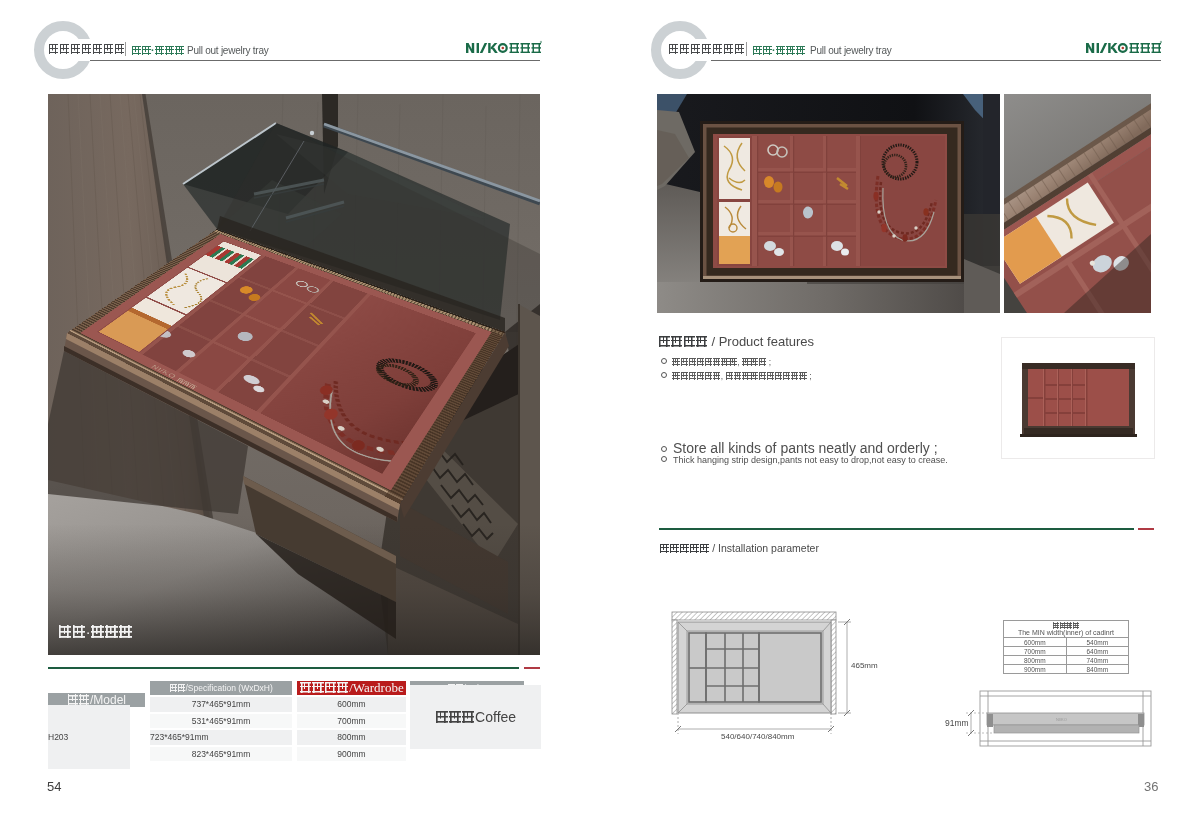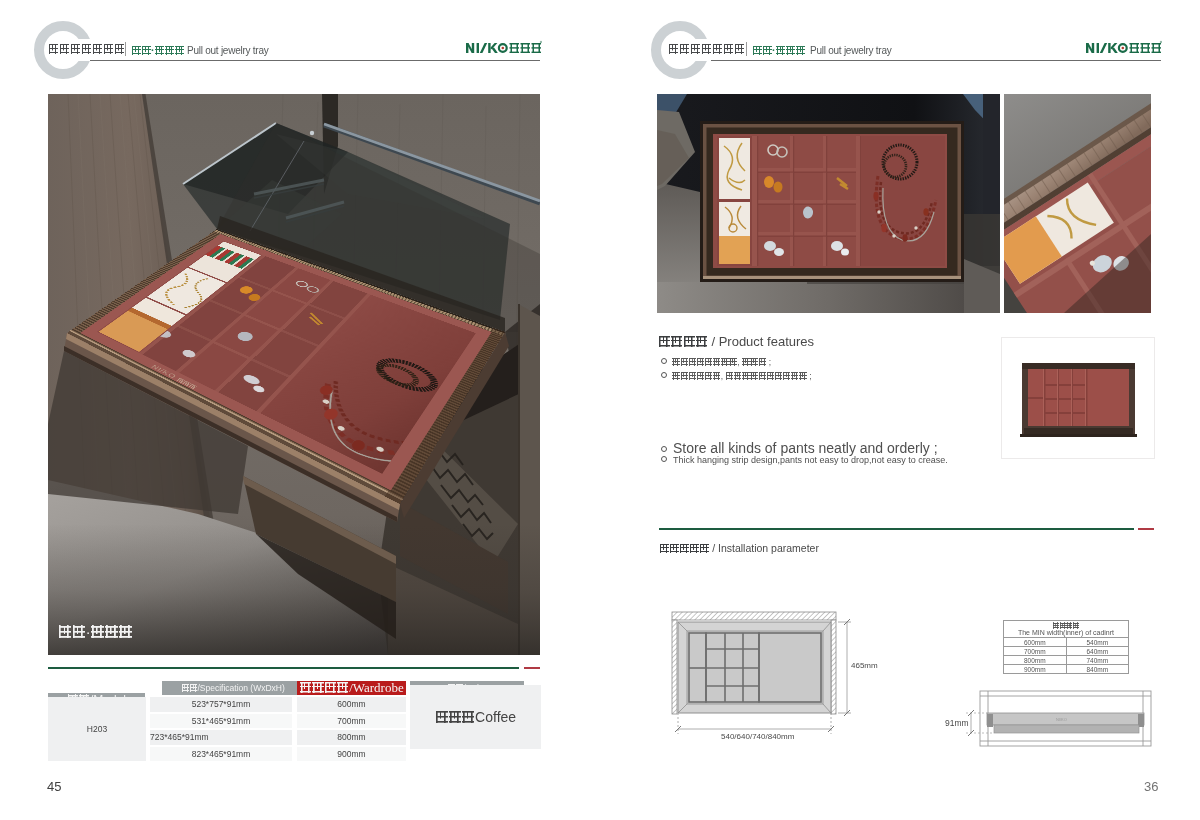--- a/index.html
+++ b/index.html
@@ -293,44 +293,44 @@
     </div>
   </div>
 
   <div class="abs" style="left:48px;top:667px;width:471px;height:2px;background:#1d5c40;"></div>
   <div class="abs" style="left:524px;top:667px;width:16px;height:2px;background:#b03a44;"></div>
 
   <div class="abs" id="tableL" style="left:48px;top:681px;width:493px;font-family:'Liberation Sans',sans-serif;">
 
     <div class="abs" style="left:0;top:0;width:97px;height:14px;background:#9ba1a3;color:#f4f4f4;font-size:12px;text-align:center;line-height:14px;margin-top:12px;--c:#f4f4f4;">
       <span class="cj"></span><span class="cj"></span>/Model</div>
-    <div class="abs" style="left:114px;top:0;width:142px;height:14px;background:#9ba1a3;color:#f4f4f4;font-size:8.5px;text-align:center;line-height:14px;--c:#f4f4f4;">
+    <div class="abs" style="left:102px;top:0;width:142px;height:14px;background:#9ba1a3;color:#f4f4f4;font-size:8.5px;text-align:center;line-height:14px;--c:#f4f4f4;">
       <span class="cj"></span><span class="cj"></span>/Specification (WxDxH)</div>
     <div class="abs" style="left:249px;top:0;width:109px;height:14px;background:#b91c1c;color:#f4f4f4;font-size:13px;text-align:center;line-height:14px;font-family:Liberation Serif, serif;--c:#f4f4f4;">
       <span class="cj"></span><span class="cj"></span><span class="cj"></span><span class="cj"></span>/Wardrobe width</div>
     <div class="abs" style="left:362px;top:0;width:114px;height:14px;background:#9ba1a3;color:#f4f4f4;font-size:8.5px;text-align:center;line-height:14px;--c:#f4f4f4;">
       <span class="cj"></span><span class="cj"></span>/Color</div>
 
-    <div class="abs" style="left:0;top:16px;width:98px;height:64px;background:#eff0f1;color:#444;font-size:8.5px;text-align:center;line-height:64px;">H203</div>
-
-    <div class="abs" style="left:102px;top:16px;width:142px;height:14.5px;background:#eff0f1;color:#444;font-size:8.5px;text-align:center;line-height:14.5px;">523*757*91mm</div>
+    <div class="abs" style="left:0;top:24px;width:82px;height:64px;background:#eff0f1;color:#444;font-size:8.5px;line-height:64px;">H203</div>
+
+    <div class="abs" style="left:102px;top:16px;width:142px;height:14.5px;background:#eff0f1;color:#444;font-size:8.5px;text-align:center;line-height:14.5px;">737*465*91mm</div>
     <div class="abs" style="left:102px;top:32.5px;width:142px;height:14.5px;background:#f7f8f8;color:#444;font-size:8.5px;text-align:center;line-height:14.5px;">531*465*91mm</div>
     <div class="abs" style="left:102px;top:49px;width:142px;height:14.5px;background:#eff0f1;color:#444;font-size:8.5px;text-align:left;line-height:14.5px;">723*465*91mm</div>
     <div class="abs" style="left:102px;top:65.5px;width:142px;height:14.5px;background:#f7f8f8;color:#444;font-size:8.5px;text-align:center;line-height:14.5px;">823*465*91mm</div>
 
     <div class="abs" style="left:249px;top:16px;width:109px;height:14.5px;background:#eff0f1;color:#444;font-size:8.5px;text-align:center;line-height:14.5px;">600mm</div>
     <div class="abs" style="left:249px;top:32.5px;width:109px;height:14.5px;background:#f7f8f8;color:#444;font-size:8.5px;text-align:center;line-height:14.5px;">700mm</div>
     <div class="abs" style="left:249px;top:49px;width:109px;height:14.5px;background:#eff0f1;color:#444;font-size:8.5px;text-align:center;line-height:14.5px;">800mm</div>
     <div class="abs" style="left:249px;top:65.5px;width:109px;height:14.5px;background:#f7f8f8;color:#444;font-size:8.5px;text-align:center;line-height:14.5px;">900mm</div>
 
     <div class="abs" style="left:362px;top:4px;width:131px;height:64px;background:#eff0f1;color:#444;font-size:14px;text-align:center;line-height:64px;--c:#444;">
       <span class="cj"></span><span class="cj"></span><span class="cj"></span>Coffee</div>
   </div>
 
-  <div class="abs" style="left:47px;top:779px;font-size:13px;color:#3f3f3f;">45</div>
+  <div class="abs" style="left:47px;top:779px;font-size:13px;color:#3f3f3f;">54</div>
 
   <svg class="abs" style="left:647px;top:18px" width="70" height="66" viewBox="0 0 70 66">
     <circle cx="33" cy="32" r="24" fill="none" stroke="#ccd1d4" stroke-width="10"></circle>
     <rect x="40" y="21" width="30" height="22" fill="#ffffff"></rect>
   </svg>
   <div class="abs" style="left:668px;top:43px;font-size:11.5px;font-weight:bold;--c:#47494b;white-space:nowrap;">
     <span class="cj"></span><span class="cj"></span><span class="cj"></span><span class="cj"></span><span class="cj"></span><span class="cj"></span><span class="cj"></span>
   </div>
   <div class="abs" style="left:746px;top:42px;width:1px;height:14px;background:#9a9a9a;"></div>
   <div class="abs" style="left:752px;top:44px;font-size:10.5px;font-weight:bold;--c:#2c7a57;white-space:nowrap;">

